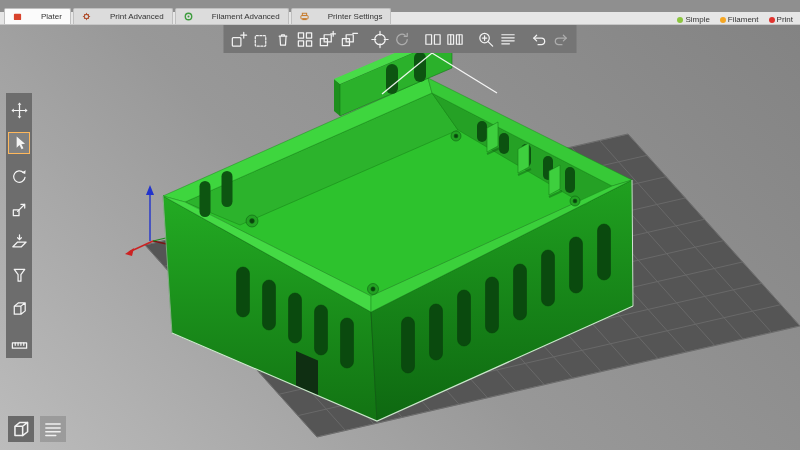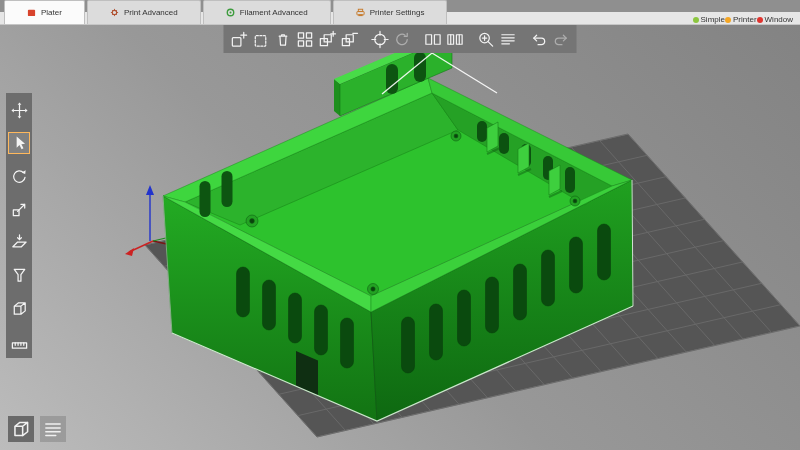--- a/index.html
+++ b/index.html
@@ -5,26 +5,26 @@
   html,body{margin:0;padding:0;background:#666;}
   .app{position:relative;width:800px;height:450px;overflow:hidden;
        font-family:"Liberation Sans",sans-serif;-webkit-font-smoothing:antialiased;background:#8f8f8f;}
   
   .menubar{position:absolute;top:0;left:0;width:800px;height:12px;background:#f1f1f1;
            display:flex;align-items:center;gap:13px;padding:0 7px;font-size:8px;color:#222;box-sizing:border-box;}
   .menu-item{cursor:default;}
   
   .tabbar{position:absolute;top:12px;left:0;width:800px;height:13px;background:#e6e6e6;
           border-bottom:1px solid #c6c6c6;display:flex;align-items:flex-end;padding:0 4px;box-sizing:border-box;}
-  .tab{display:flex;align-items:center;gap:5px;font-size:8px;color:#333;height:24px;
-       padding:0 22px;background:#dcdcdc;border:1px solid #bfbfbf;border-bottom:none;
+  .tab{display:flex;align-items:center;gap:19px;font-size:8px;color:#333;height:16px;
+       padding:0 8px;background:#dcdcdc;border:1px solid #bfbfbf;border-bottom:none;
        border-radius:2px 2px 0 0;margin-right:2px;box-sizing:border-box;}
   .tab.selected{background:#fbfbfb;}
   .tab svg{width:9px;height:9px;}
-  .modes{margin-left:auto;display:flex;align-items:center;font-size:8px;color:#333;padding-right:3px;margin-top:20px;}
+  .modes{margin-left:auto;display:flex;gap:10px;align-items:center;font-size:8px;color:#333;padding-right:3px;margin-top:20px;}
   .mode{display:flex;align-items:center;gap:2px;}
   .dot{width:6px;height:6px;border-radius:50%;display:inline-block;}
   .dot-simple{background:#8cc63f;}.dot-advanced{background:#f5a623;}.dot-expert{background:#e0332e;}
   
   .viewport{position:absolute;top:25px;left:0;width:800px;height:425px;
             background:linear-gradient(225deg,#838383 0%,#989898 55%,#bcbcbc 100%);}
   svg.scene{position:absolute;top:0;left:0;width:800px;height:425px;display:block;}
   
   .top-toolbar{position:absolute;top:0;left:50%;transform:translateX(-50%);height:26px;
                background:#757575;display:flex;align-items:center;padding:1px 5px;gap:1px;}
@@ -80,25 +80,25 @@
       </svg>
       <span>Printer Settings</span>
     </div>
     <div class="modes">
       <span class="mode">
           <span class="dot dot-simple"></span>
           <span>Simple</span>
         </span>
       <span class="mode">
           <span class="dot dot-advanced"></span>
-          <span>Printer</span>
+          <span>Filament</span>
         </span>
       <span class="mode">
           <span class="dot dot-expert"></span>
-          <span>Window</span>
+          <span>Print</span>
         </span>
     </div>
   </div>
 
   <div class="viewport">
     <svg class="scene" viewBox="0 25 800 425" preserveAspectRatio="none">
       <defs>
         <linearGradient id="wallL" x1="0" y1="196" x2="0" y2="421" gradientUnits="userSpaceOnUse">
           <stop offset="0" stop-color="#23ab23"></stop>
             <stop offset="1" stop-color="#127313"></stop>

